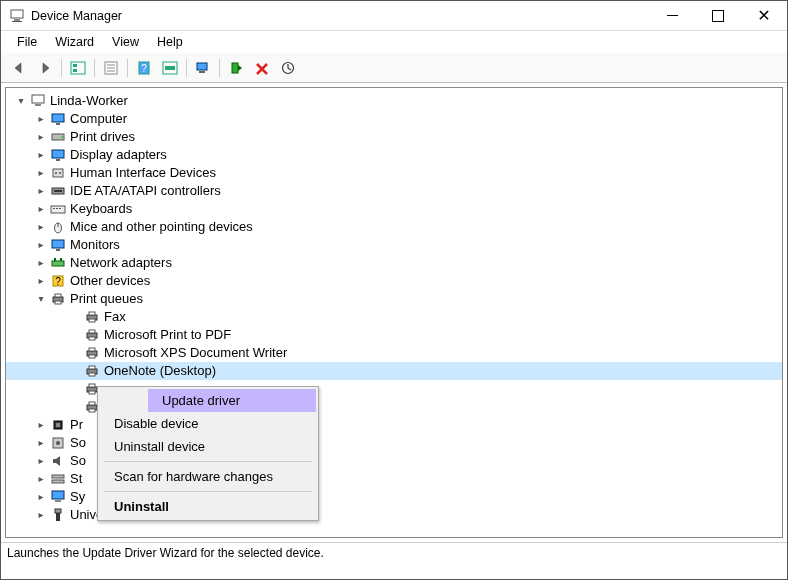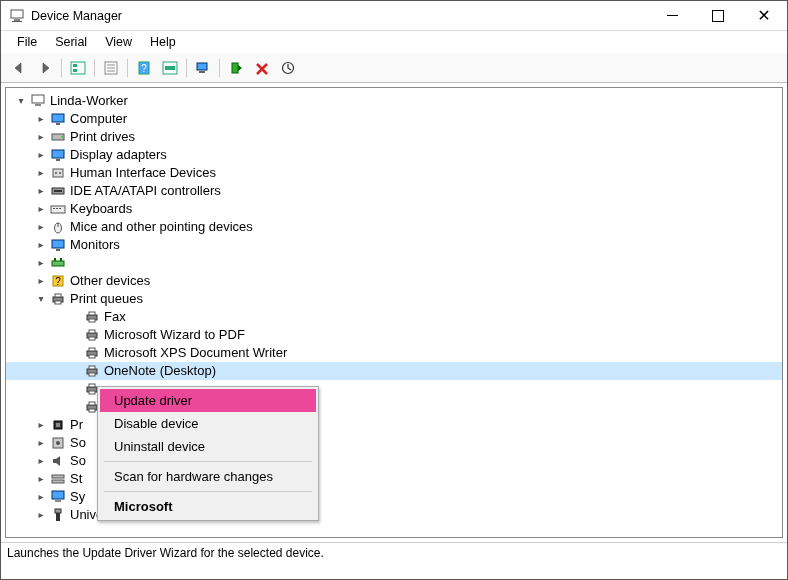--- a/index.html
+++ b/index.html
@@ -21,21 +21,21 @@
 .content { flex: 1; border: 1px solid #888; margin: 4px; padding: 4px 0 0 0; overflow: auto; position: relative; background: #fff; }
 .tree { font-size: 13px; line-height: 18px; user-select: none; }
 .node { display: flex; align-items: center; height: 18px; padding-right: 6px; white-space: nowrap; }
 .arrow { width: 14px; height: 14px; display: inline-flex; align-items: center; justify-content: center; margin-right: 2px; color: #555; font-size: 10px; }
 .icon { width: 16px; height: 16px; margin-right: 4px; display: inline-flex; align-items: center; justify-content: center; font-size: 12px; }
 .label { }
 .selected { background: #cce8ff; }
 .statusbar { height: 37px; border-top: 1px solid #ccc; font-size: 12px; padding: 3px 6px; }
 .ctx { position: absolute; width: 222px; background: #f0f0f0; border: 1px solid #aaa; box-shadow: 1px 2px 3px rgba(0,0,0,0.25); z-index: 50; font-size: 13px; padding: 2px; }
 .ctx .ci { padding: 4px 14px; cursor: default; }
-.ctx .ci.hi { background: #ec4899; }
+.ctx .ci.hi { background: #c4b5fd; margin-left: 48px; }
 .ctx .csep { height: 1px; background: #ccc; margin: 3px 4px; }
 .ctx .ci.bold { font-weight: 600; }
 svg { display: block; }
 </style>
 </head>
 <body>
 
 <div class="window">
 
   <div class="titlebar">
@@ -49,21 +49,21 @@
     <span class="title">Device Manager</span>
     <div class="win-controls">
       <div class="ctl min"></div>
       <div class="ctl max"></div>
       <div class="ctl close">✕</div>
     </div>
   </div>
 
   <div class="menubar">
     <span class="mi">File</span>
-    <span class="mi">Serial</span>
+    <span class="mi">Wizard</span>
     <span class="mi">View</span>
     <span class="mi">Help</span>
   </div>
 
   <div class="toolbar">
     <div class="tb">
         <svg width="16" height="14" viewBox="0 0 16 14">
           <path d="M10 2 L4 7 L10 12 Z" fill="#666" stroke="#333" stroke-width="0.5"></path>
         </svg>
       </div>
@@ -226,20 +226,21 @@
         </div>
         <div class="node" style="padding-left:28px">
           <span class="arrow">▸</span>
           <span class="icon">
             <svg width="16" height="16" viewBox="0 0 16 16">
               <rect x="2" y="6" width="12" height="5" fill="#6b6" stroke="#060"></rect>
               <rect x="4" y="3" width="2" height="3" fill="#060"></rect>
               <rect x="10" y="3" width="2" height="3" fill="#060"></rect>
             </svg>
           </span>
+          <span class="label">Network adapters</span>
         </div>
         <div class="node" style="padding-left:28px">
           <span class="arrow">▸</span>
           <span class="icon">
             <svg width="16" height="16" viewBox="0 0 16 16">
               <rect x="3" y="3" width="10" height="10" fill="#fc3" stroke="#a80"></rect>
               <text x="8" y="12" font-size="10" text-anchor="middle" fill="#000">?</text>
             </svg>
           </span>
           <span class="label">Other devices</span>
@@ -268,21 +269,21 @@
         </div>
         <div class="node" style="padding-left:62px">
           <span class="arrow"></span>
           <span class="icon">
             <svg width="16" height="16" viewBox="0 0 16 16">
               <rect x="3" y="6" width="10" height="5" fill="#888" stroke="#333"></rect>
               <rect x="5" y="3" width="6" height="3" fill="#fff" stroke="#555"></rect>
               <rect x="5" y="10" width="6" height="3" fill="#fff" stroke="#555"></rect>
             </svg>
           </span>
-          <span class="label">Microsoft Wizard to PDF</span>
+          <span class="label">Microsoft Print to PDF</span>
         </div>
         <div class="node" style="padding-left:62px">
           <span class="arrow"></span>
           <span class="icon">
             <svg width="16" height="16" viewBox="0 0 16 16">
               <rect x="3" y="6" width="10" height="5" fill="#888" stroke="#333"></rect>
               <rect x="5" y="3" width="6" height="3" fill="#fff" stroke="#555"></rect>
               <rect x="5" y="10" width="6" height="3" fill="#fff" stroke="#555"></rect>
             </svg>
           </span>
@@ -382,21 +383,21 @@
         </div>
       </div>
 
     <div class="ctx" style="left:91px; top:298px;">
       <div class="ci hi">Update driver</div>
       <div class="ci">Disable device</div>
       <div class="ci">Uninstall device</div>
       <div class="csep"></div>
       <div class="ci">Scan for hardware changes</div>
       <div class="csep"></div>
-      <div class="ci bold">Microsoft</div>
+      <div class="ci bold">Uninstall</div>
     </div>
   </div>
 
   <div class="statusbar">
     <span>Launches the Update Driver Wizard for the selected device.</span>
   </div>
 
 </div>
 
 </body></html>

